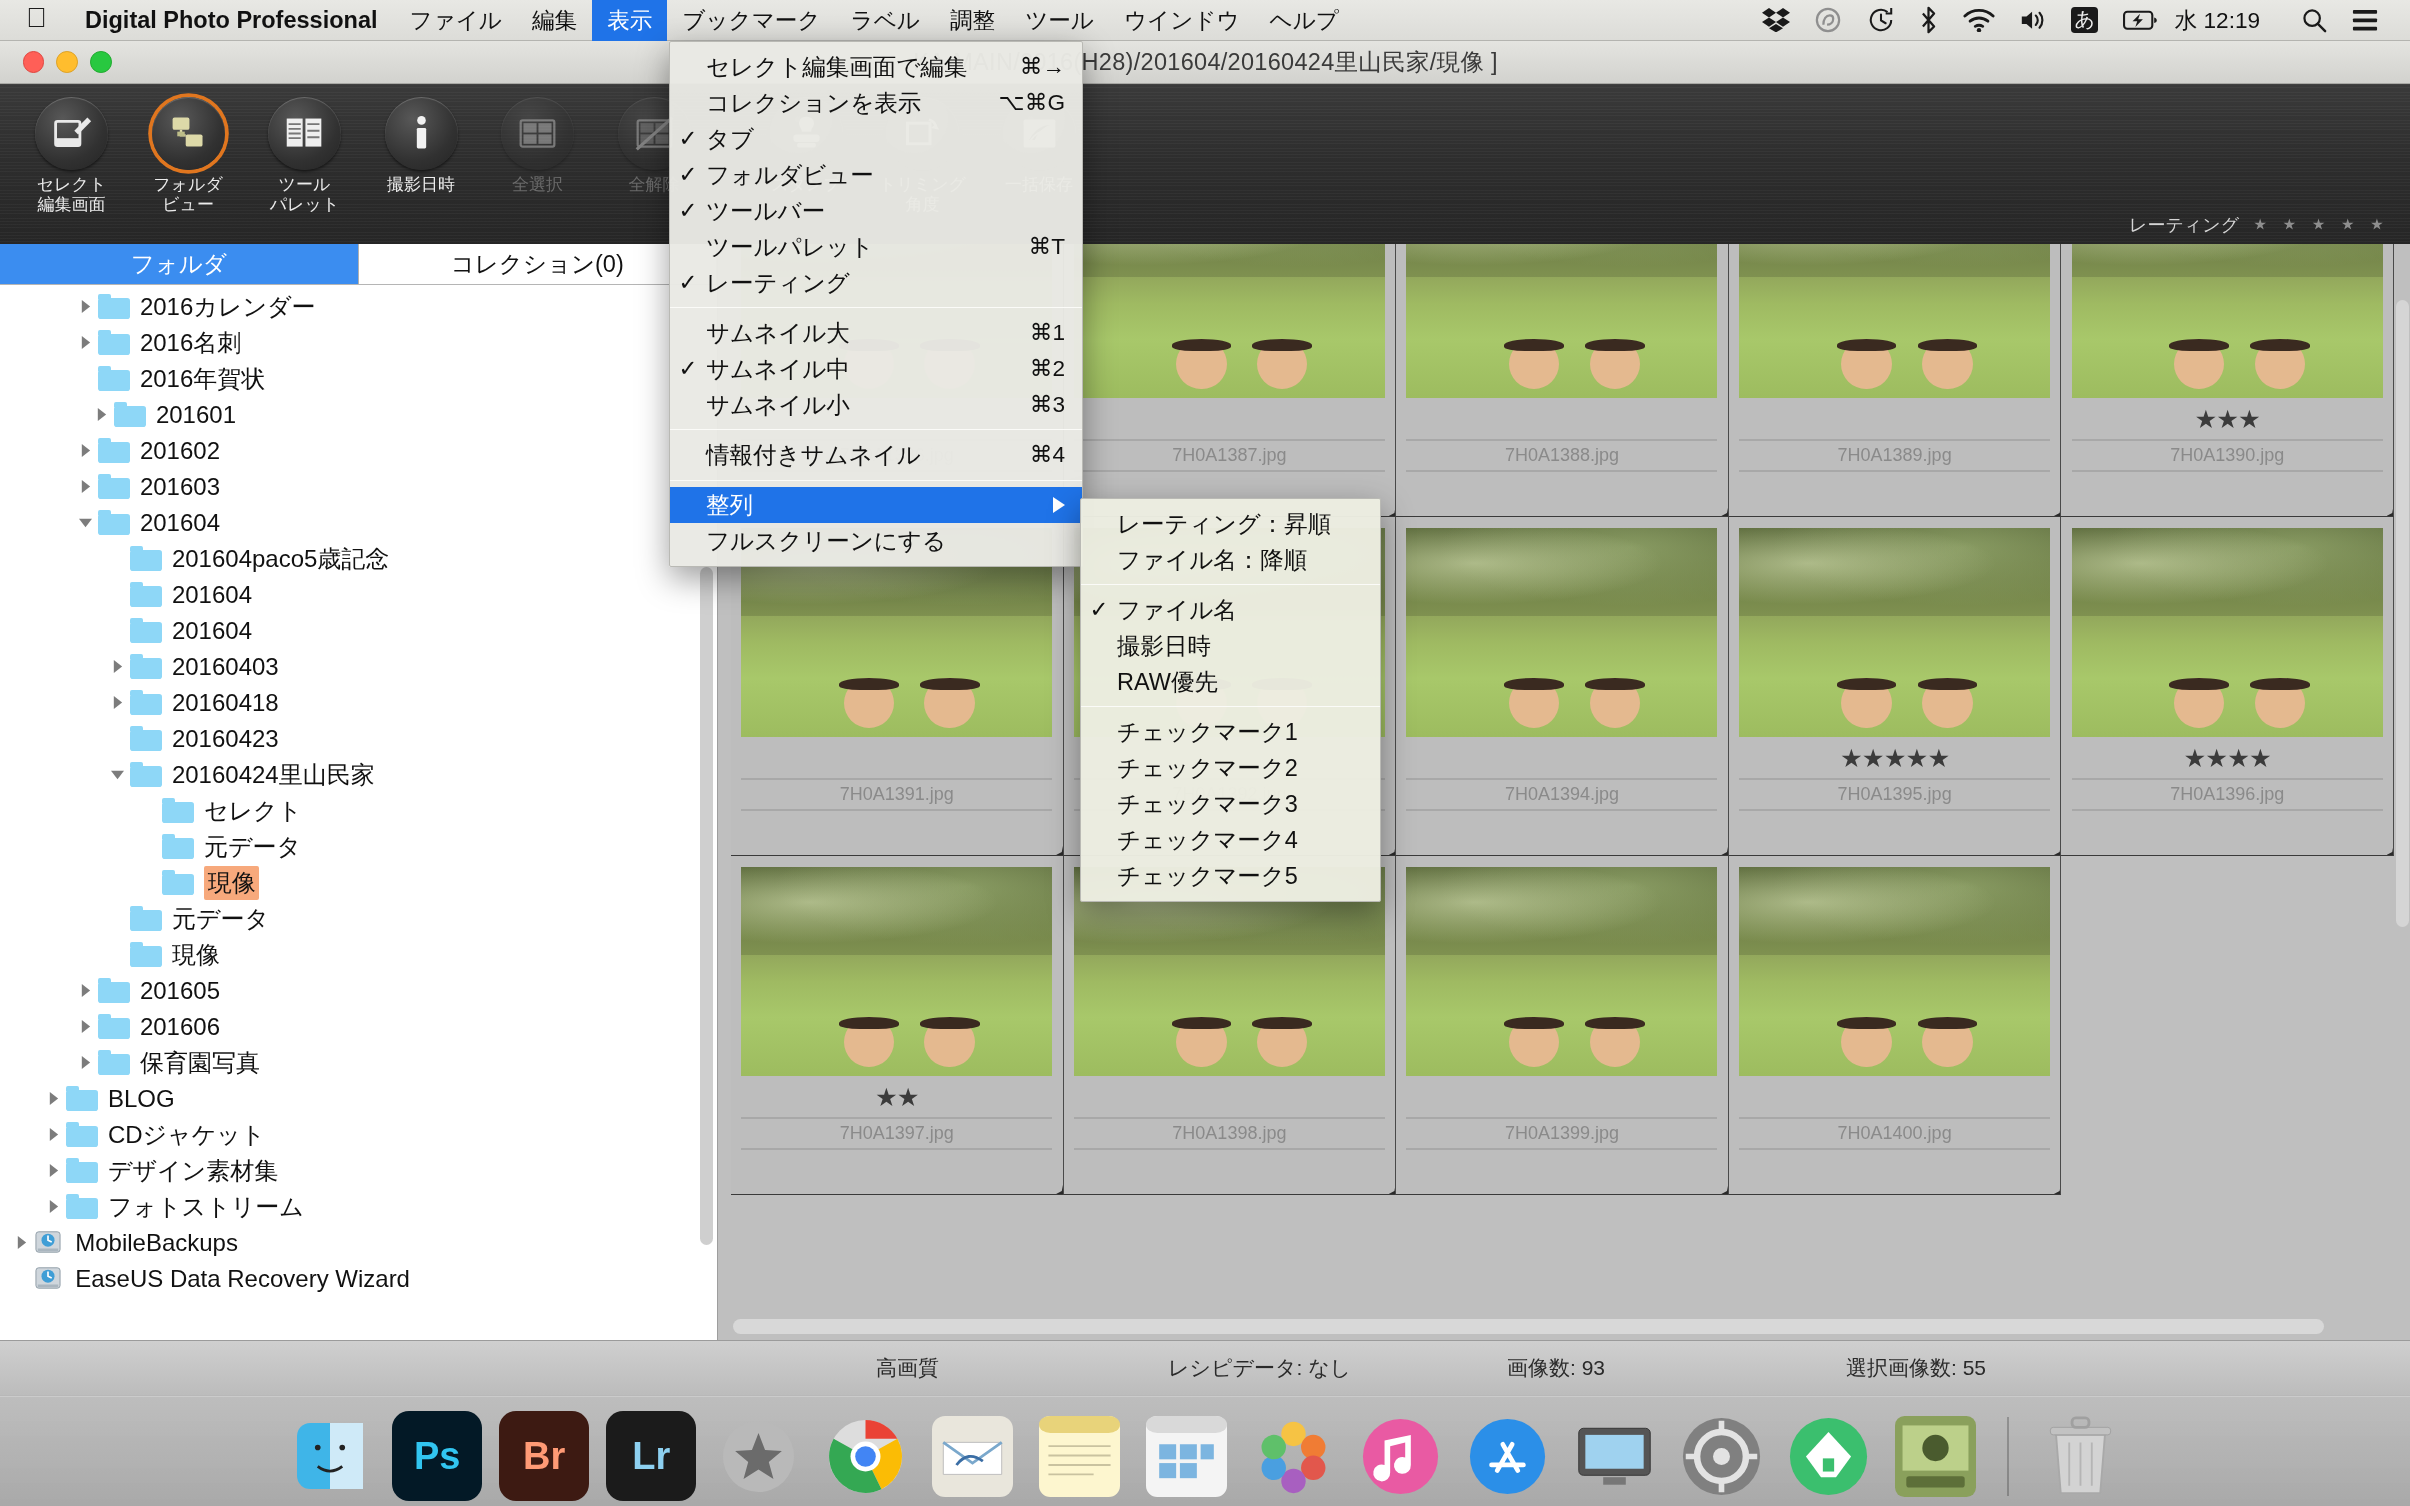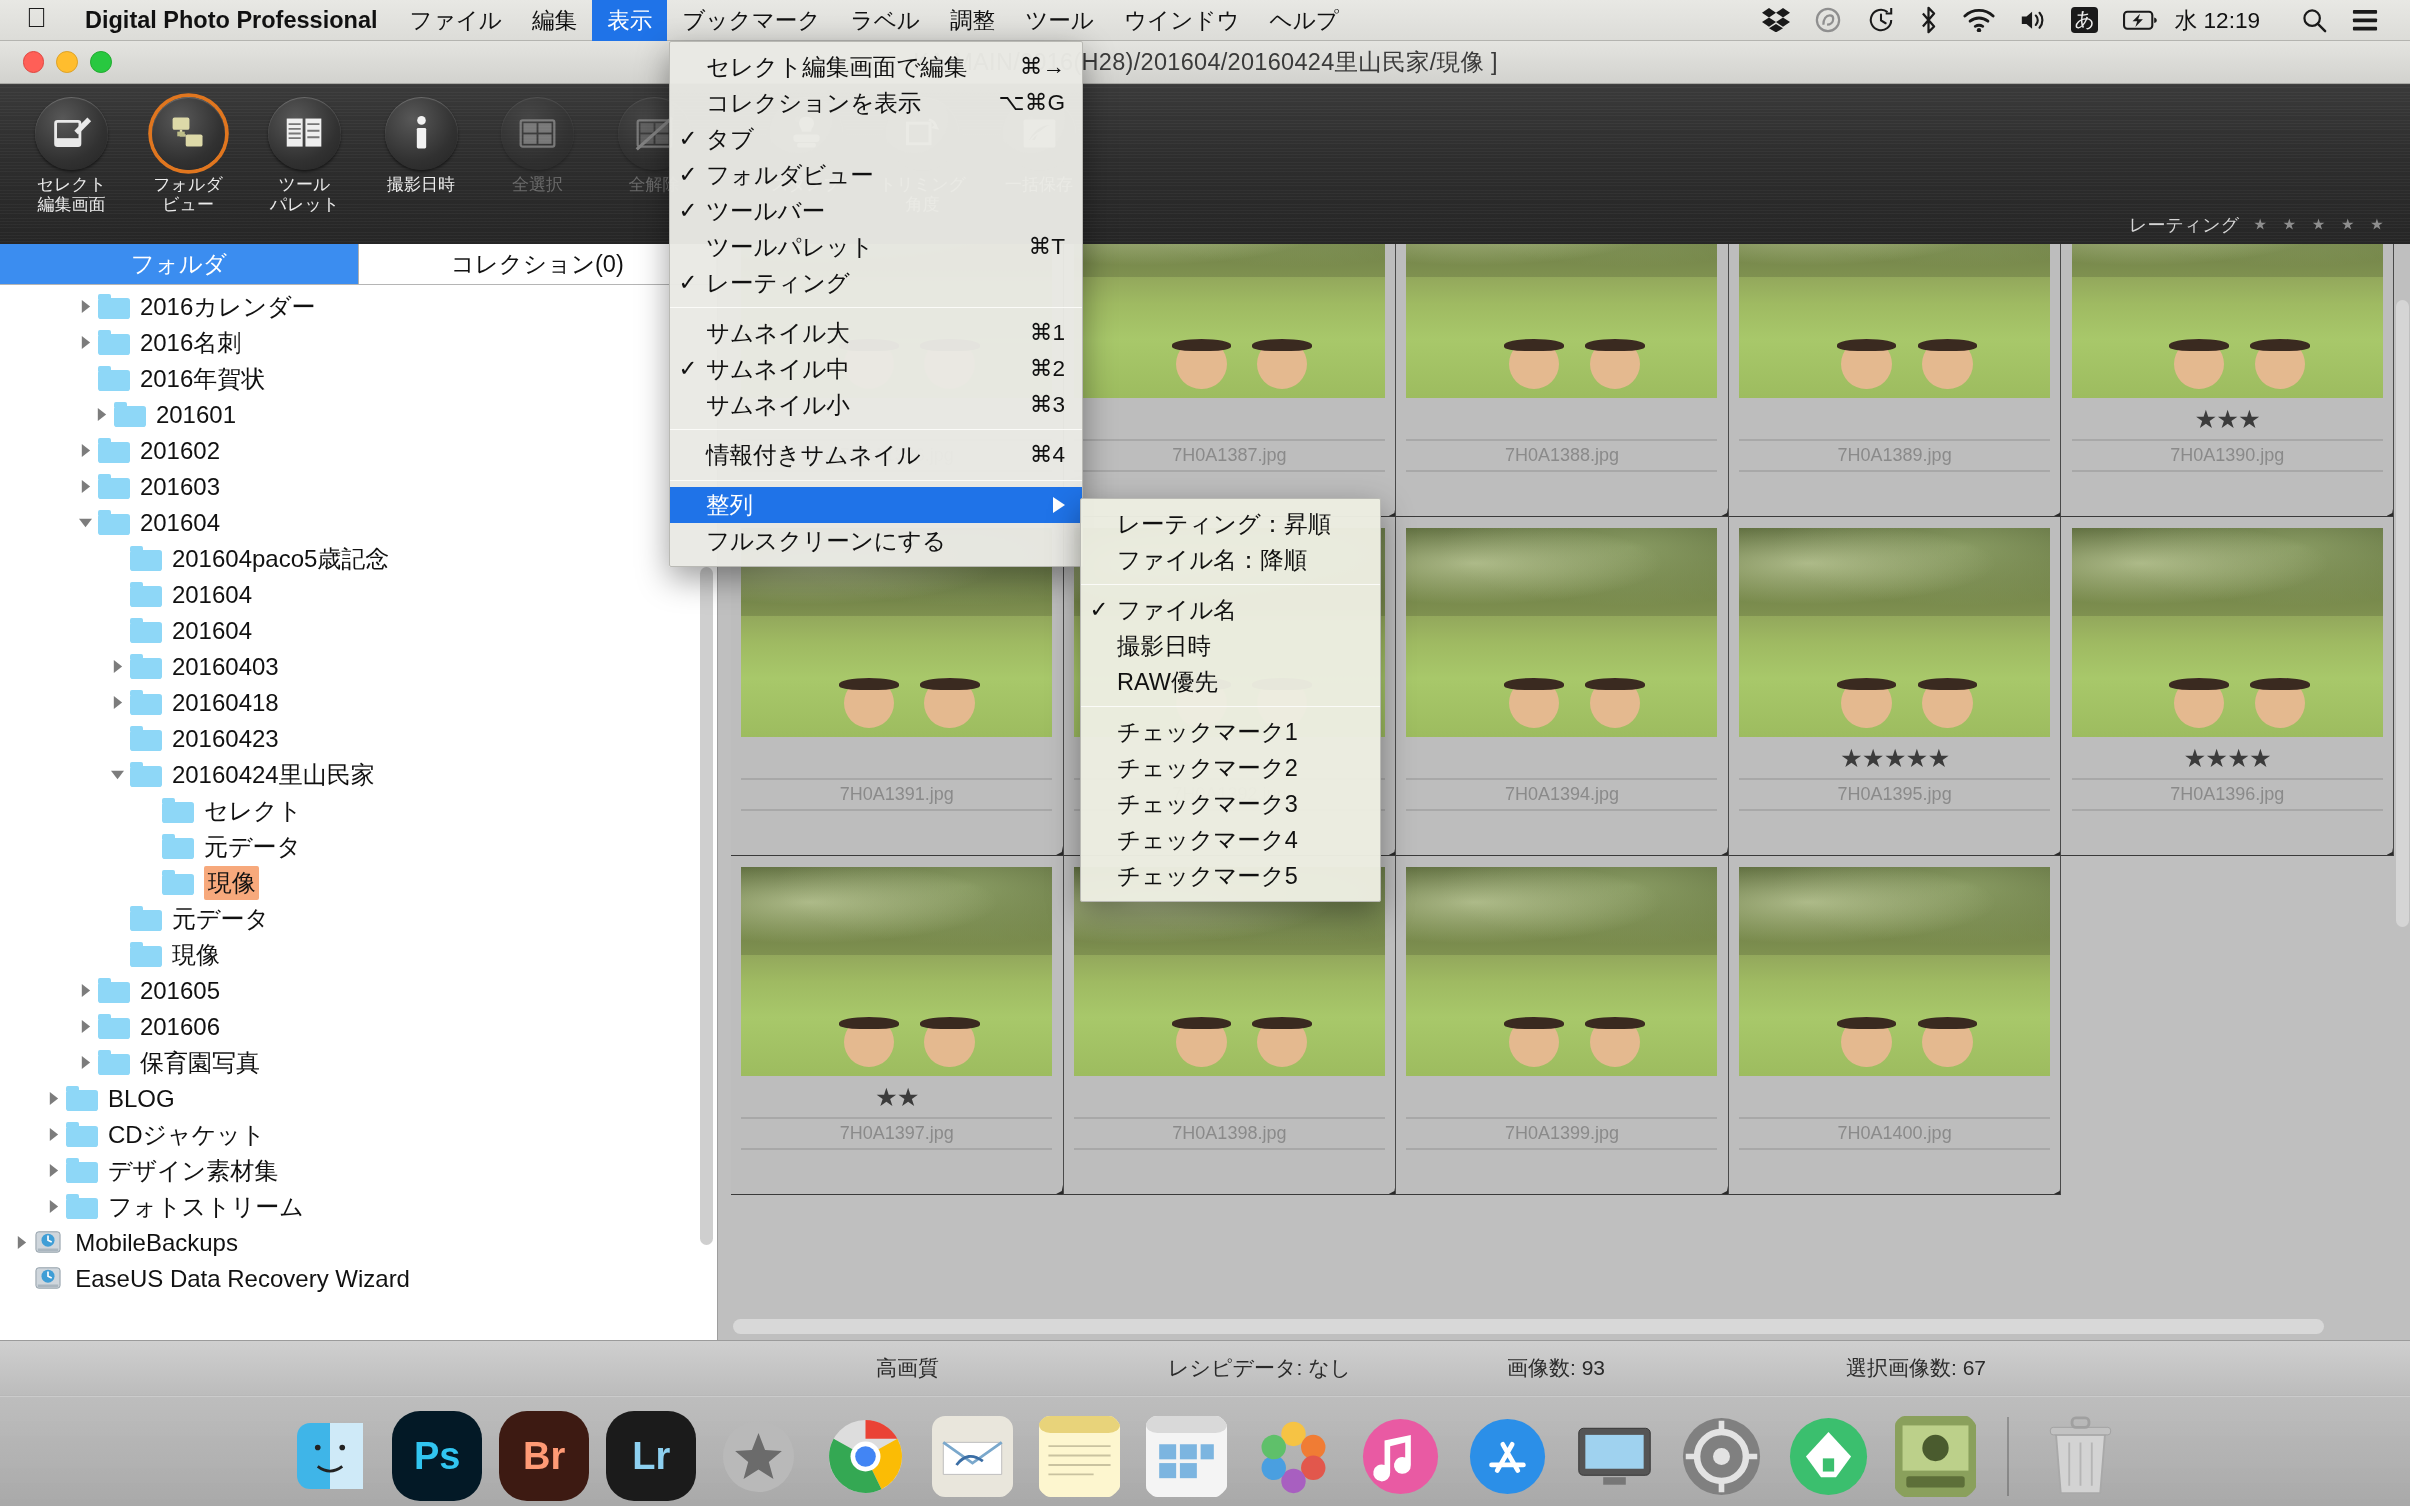--- a/index.html
+++ b/index.html
@@ -164,21 +164,21 @@
   #view-menu{ left:669px; top:41px; width:414px; }
   #sort-submenu{ left:1080px; top:498px; width:301px; background:rgba(236,237,225,.97); }
 
   
   .dock{
     position:absolute; left:0; bottom:0; width:2411px; height:111px;
     background:linear-gradient(to bottom,rgba(190,190,190,.92),rgba(168,168,168,.95));
     border-top:0.9px solid rgba(255,255,255,.4);
     display:flex; align-items:flex-end; justify-content:center; gap:17px; padding-bottom:5.6px;
   }
-  .dk{ width:90px; height:90px; border-radius:28px; display:flex; align-items:center; justify-content:center;
+  .dk{ width:90px; height:90px; border-radius:17px; display:flex; align-items:center; justify-content:center;
        font-size:38px; font-weight:bold; color:#fff; position:relative; overflow:hidden;}
   .dk.round{ border-radius:50%; }
   .dock-sep{ width:2.8px; height:79px; background:rgba(0,0,0,.22); margin:0 9.4px 5.6px;}
 </style>
 </head>
 <body>
 
 <div id="screen">
 
   <div class="menubar">
@@ -1042,21 +1042,21 @@
         <div class="hscroll">
             <div class="bar"></div>
           </div>
       </div>
     </div>
 
     <div class="statusbar" style="position:relative;">
       <span class="st" style="left:876px;">高画質</span>
       <span class="st" style="left:1168px;">レシピデータ: なし</span>
       <span class="st" style="left:1507px;">画像数: 93</span>
-      <span class="st" style="left:1846px;">選択画像数: 67</span>
+      <span class="st" style="left:1846px;">選択画像数: 55</span>
     </div>
   </div>
 
   <div class="menu" id="view-menu">
       <div class="mi">
         <span class="chk"></span>
         <span class="lbl">セレクト編集画面で編集</span>
         <span class="key">⌘→</span>
       </div>
       <div class="mi">

